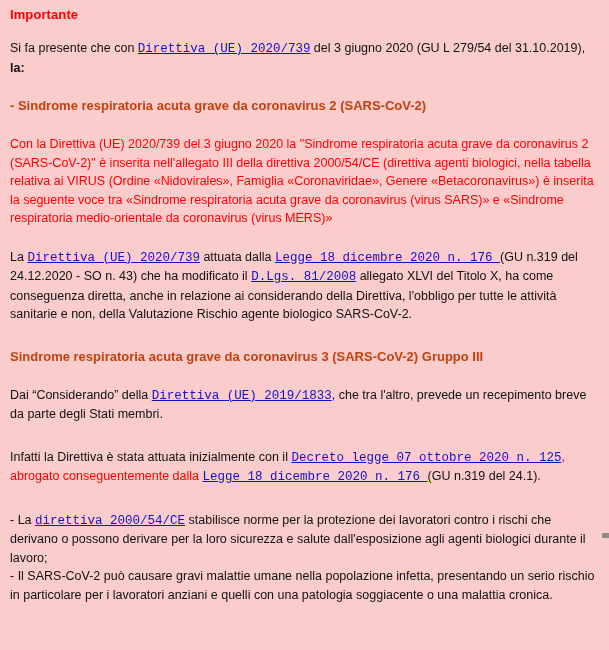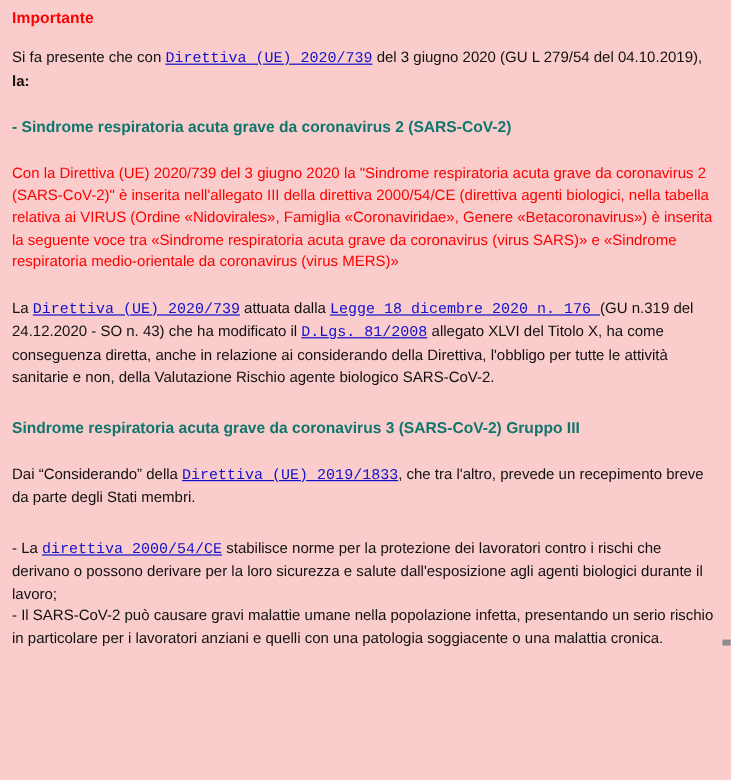--- a/index.html
+++ b/index.html
@@ -35,21 +35,21 @@
     color: #ff0000;
     margin: 2px 0 16px 0;
     letter-spacing: 0.1px;
   }
   .bold { font-weight: bold; text-align: center; }
   .red { color: #ff0000; }
   .b-head {
     font-size: 13px;
     line-height: 18px;
     font-weight: bold;
-    color: #0f766e;
+    color: #c2410c;
     margin: 0 0 15px 0;
   }
   .p-red {
     font-size: 12.5px;
     line-height: 18.5px;
     color: #ff0000;
     margin: 0 0 13px 0;
   }
   a.lnk {
     color: #1111cc;
@@ -69,31 +69,32 @@
     background: #8d8d8d;
   }
 </style>
 </head>
 <body>
 
 <div id="page">
 
   <div class="title">Importante</div>
 
-  <p class="blk gap-lg"><span>Si fa presente che con </span><a class="lnk" href="#">Direttiva (UE) 2020/739</a><span> del 3 giugno 2020 (GU L 279/54 del 04.10.2019), </span><span class="bold">la:</span></p>
+  <p class="blk gap-lg"><span>Si fa presente che con </span><a class="lnk" href="#">Direttiva (UE) 2020/739</a><span> del 3 giugno 2020 (GU L 279/54 del 31.10.2019), </span><span class="bold">la:</span></p>
 
   <p class="b-head gap-lg">- Sindrome respiratoria acuta grave da coronavirus 2 (SARS-CoV-2)</p>
 
 
 
   <p class="p-red gap-lg">Con la Direttiva (UE) 2020/739 del 3 giugno 2020 la "Sindrome respiratoria acuta grave da coronavirus 2 (SARS-CoV-2)" è inserita nell'allegato III della direttiva 2000/54/CE (direttiva agenti biologici, nella tabella relativa ai VIRUS (Ordine «Nidovirales», Famiglia «Coronaviridae», Genere «Betacoronavirus») è inserita la seguente voce tra «Sindrome respiratoria acuta grave da coronavirus (virus SARS)» e «Sindrome respiratoria medio-orientale da coronavirus (virus MERS)»</p>
 
   <p class="blk gap-xl"><span>La </span><a class="lnk" href="#">Direttiva (UE) 2020/739</a><span> attuata dalla </span><a class="lnk" href="#">Legge 18 dicembre 2020 n. 176 </a><span>(GU n.319 del 24.12.2020 - SO n. 43) che ha modificato il </span><a class="lnk" href="#">D.Lgs. 81/2008</a><span> allegato XLVI del Titolo X, ha come conseguenza diretta, anche in relazione ai considerando della Direttiva, l'obbligo per tutte le attività sanitarie e non, della Valutazione Rischio agente biologico SARS-CoV-2.</span></p>
 
   <p class="b-head gap-lg">Sindrome respiratoria acuta grave da coronavirus 3 (SARS-CoV-2) Gruppo III</p>
 
   <p class="blk gap-xl"><span>Dai “Considerando” della </span><a class="lnk" href="#">Direttiva (UE) 2019/1833</a><span>, che tra l'altro, prevede un recepimento breve da parte degli Stati membri.</span></p>
 
+  <p class="blk gap-xl"><span>Infatti la Direttiva è stata attuata inizialmente con il </span><a class="lnk" href="#">Decreto legge 07 ottobre 2020 n. 125</a><span class="red">, abrogato conseguentemente dalla </span><a class="lnk" href="#">Legge 18 dicembre 2020 n. 176 </a><span>(GU n.319 del 24.1).</span></p>
 
   <p class="blk tight"><span>- La </span><a class="lnk" href="#">direttiva 2000/54/CE</a><span> stabilisce norme per la protezione dei lavoratori contro i rischi che derivano o possono derivare per la loro sicurezza e salute dall'esposizione agli agenti biologici durante il lavoro;</span><br><span>- Il SARS-CoV-2 può causare gravi malattie umane nella popolazione infetta, presentando un serio rischio in particolare per i lavoratori anziani e quelli con una patologia soggiacente o una malattia cronica.</span><br></p>
 
   <div class="resize-handle"></div>
 </div>
 
 </body></html>

